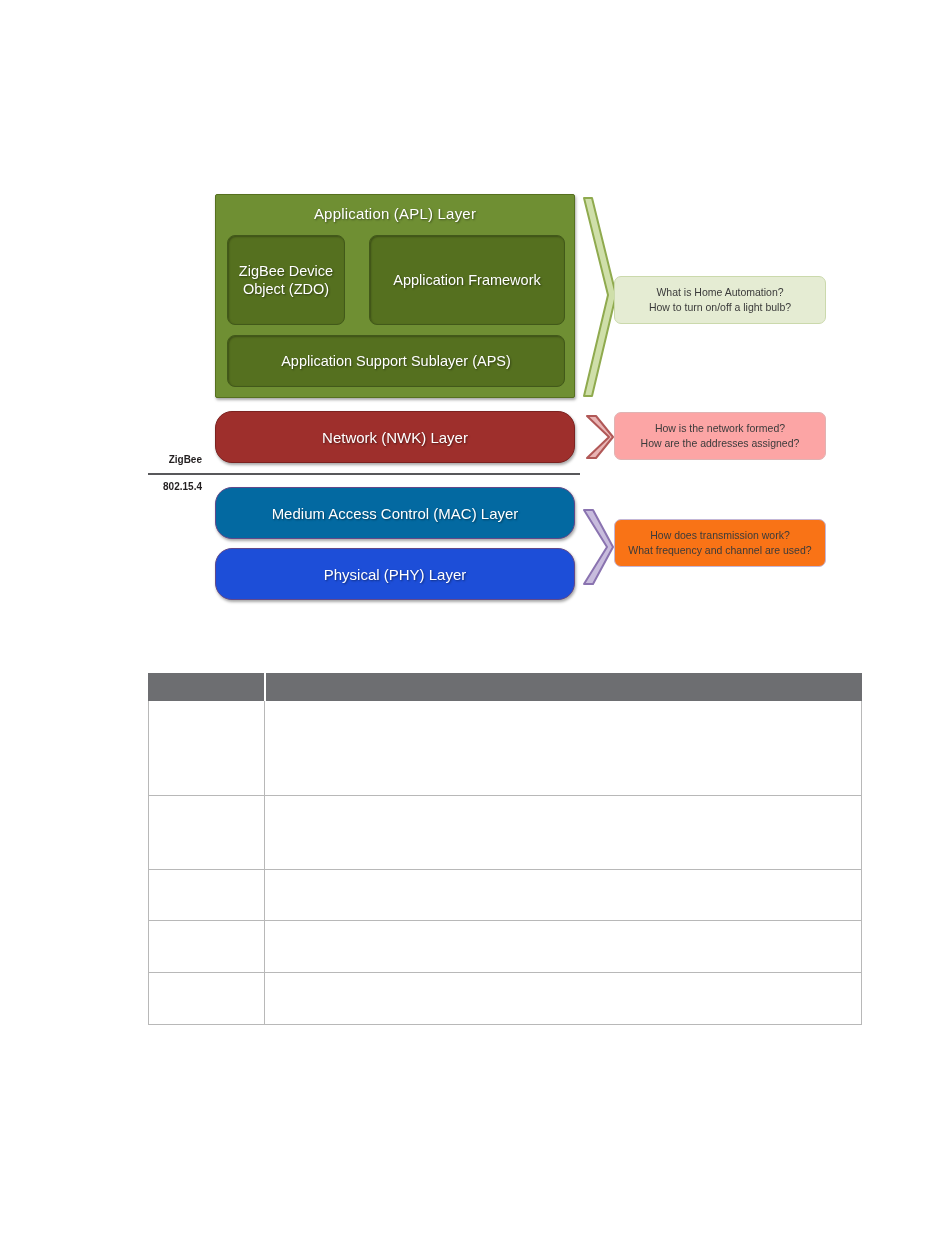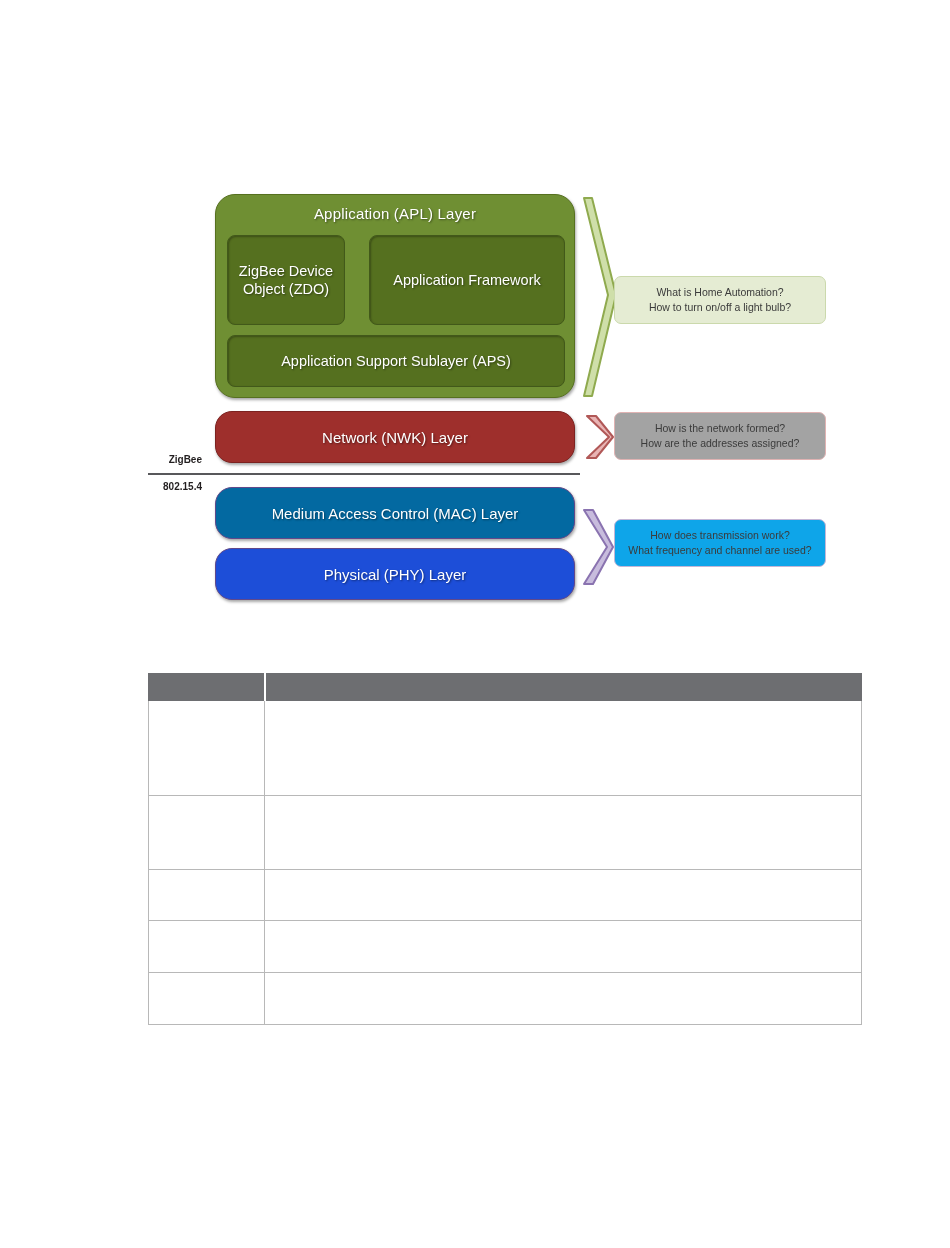--- a/index.html
+++ b/index.html
@@ -28,21 +28,21 @@
 
   
   .apl-outer {
     position: absolute;
     left: 215px;
     top: 194px;
     width: 360px;
     height: 204px;
     background: #6f8f33;
     border: 1px solid #56701f;
-    border-radius: 20px;
+    border-radius: 2px;
     box-shadow: 1px 2px 3px rgba(0,0,0,0.35);
     box-sizing: border-box;
   }
   .apl-title {
     position: absolute;
     left: 0;
     top: 10px;
     width: 100%;
     text-align: center;
     color: #ffffff;
@@ -141,26 +141,26 @@
     text-align: center;
     padding: 18px 8px;
   }
   .callout-green {
     left: 614px; top: 276px; width: 212px; height: 48px;
     background: #e5ecd3;
     border: 1px solid #cbd9ac;
   }
   .callout-red {
     left: 614px; top: 412px; width: 212px; height: 48px;
-    background: #a3a3a3;
+    background: #fca5a5;
     border: 1px solid #e0b3b3;
   }
   .callout-purple {
     left: 614px; top: 519px; width: 212px; height: 48px;
-    background: #0ea5e9;
+    background: #f97316;
     border: 1px solid #c3b6d6;
   }
   .callout span { display: block; white-space: nowrap; }
 
   
   #data-table {
     position: absolute;
     left: 148px;
     top: 673px;
     width: 714px;

